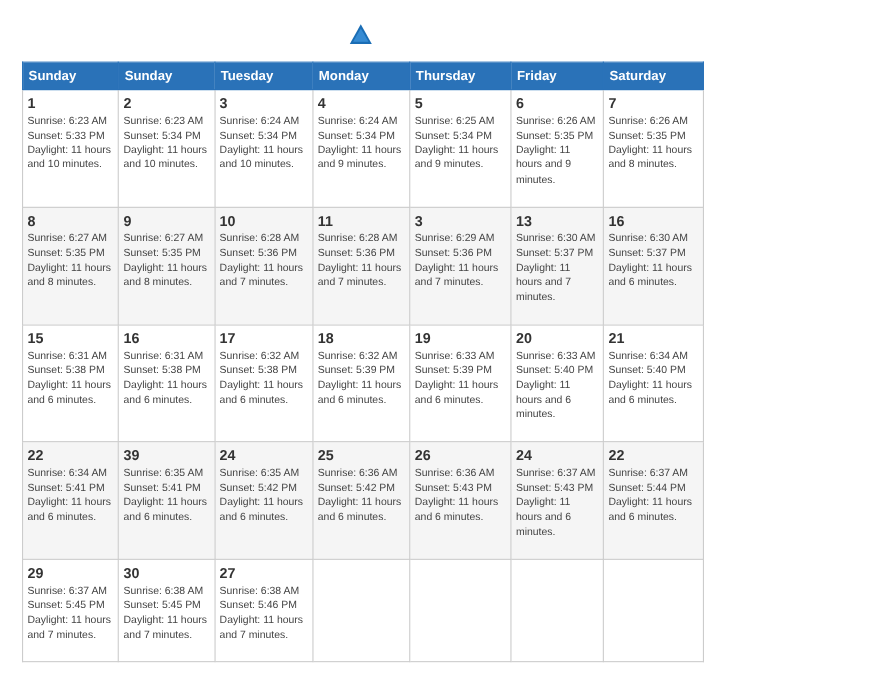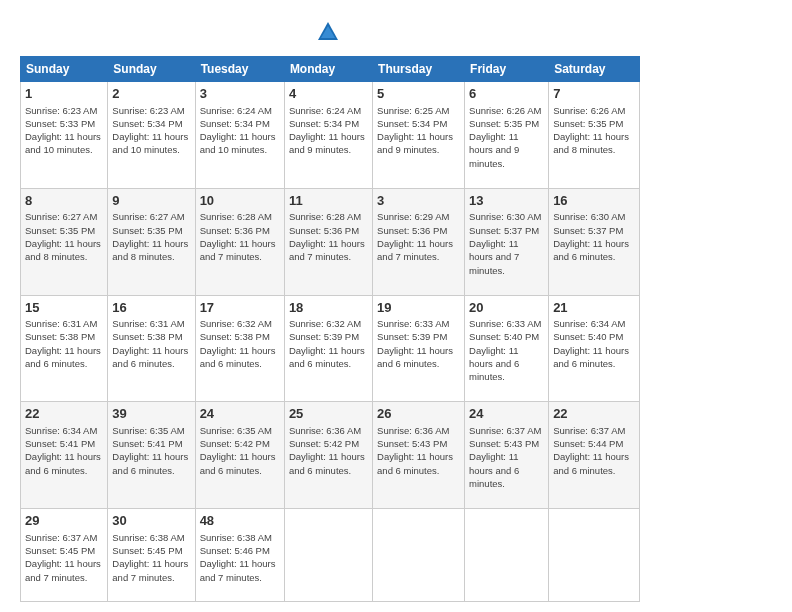--- a/index.html
+++ b/index.html
@@ -265,21 +265,21 @@
         <tr>
           <td>
             <span class="day-number">29</span>
             <div class="day-info">Sunrise: 6:37 AM<br>Sunset: 5:45 PM<br>Daylight: 11 hours and 7 minutes.</div>
           </td>
           <td>
             <span class="day-number">30</span>
             <div class="day-info">Sunrise: 6:38 AM<br>Sunset: 5:45 PM<br>Daylight: 11 hours and 7 minutes.</div>
           </td>
           <td>
-            <span class="day-number">48</span>
+            <span class="day-number">27</span>
             <div class="day-info">Sunrise: 6:38 AM<br>Sunset: 5:46 PM<br>Daylight: 11 hours and 7 minutes.</div>
           </td>
           <td class="empty-cell"></td>
           <td class="empty-cell"></td>
           <td class="empty-cell"></td>
           <td class="empty-cell"></td>
         </tr>
       </tbody>
   </table>
 </div>

